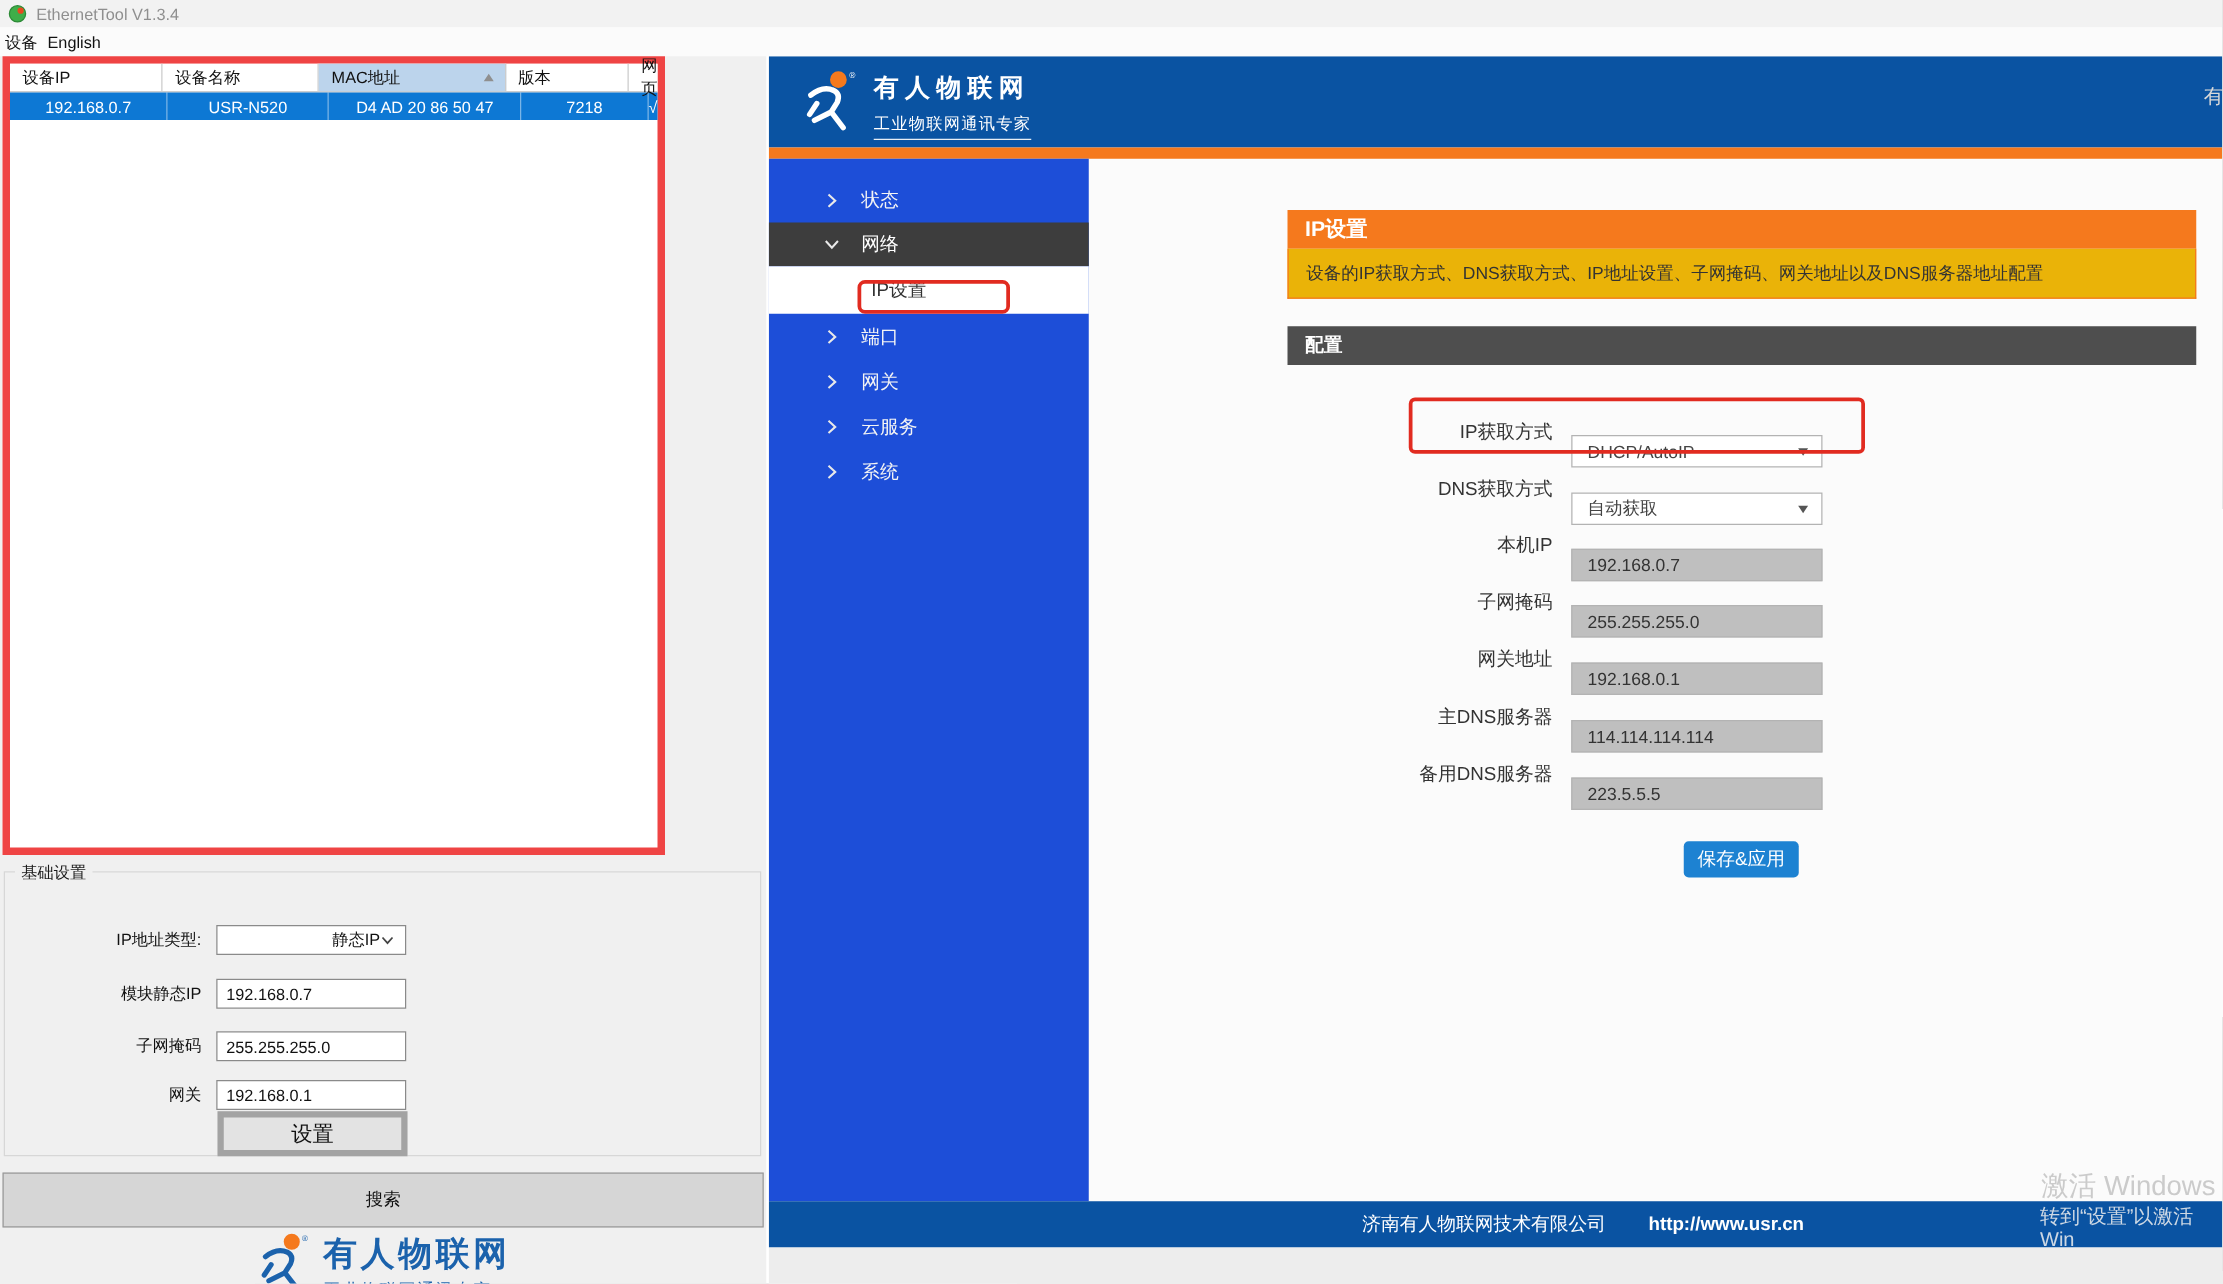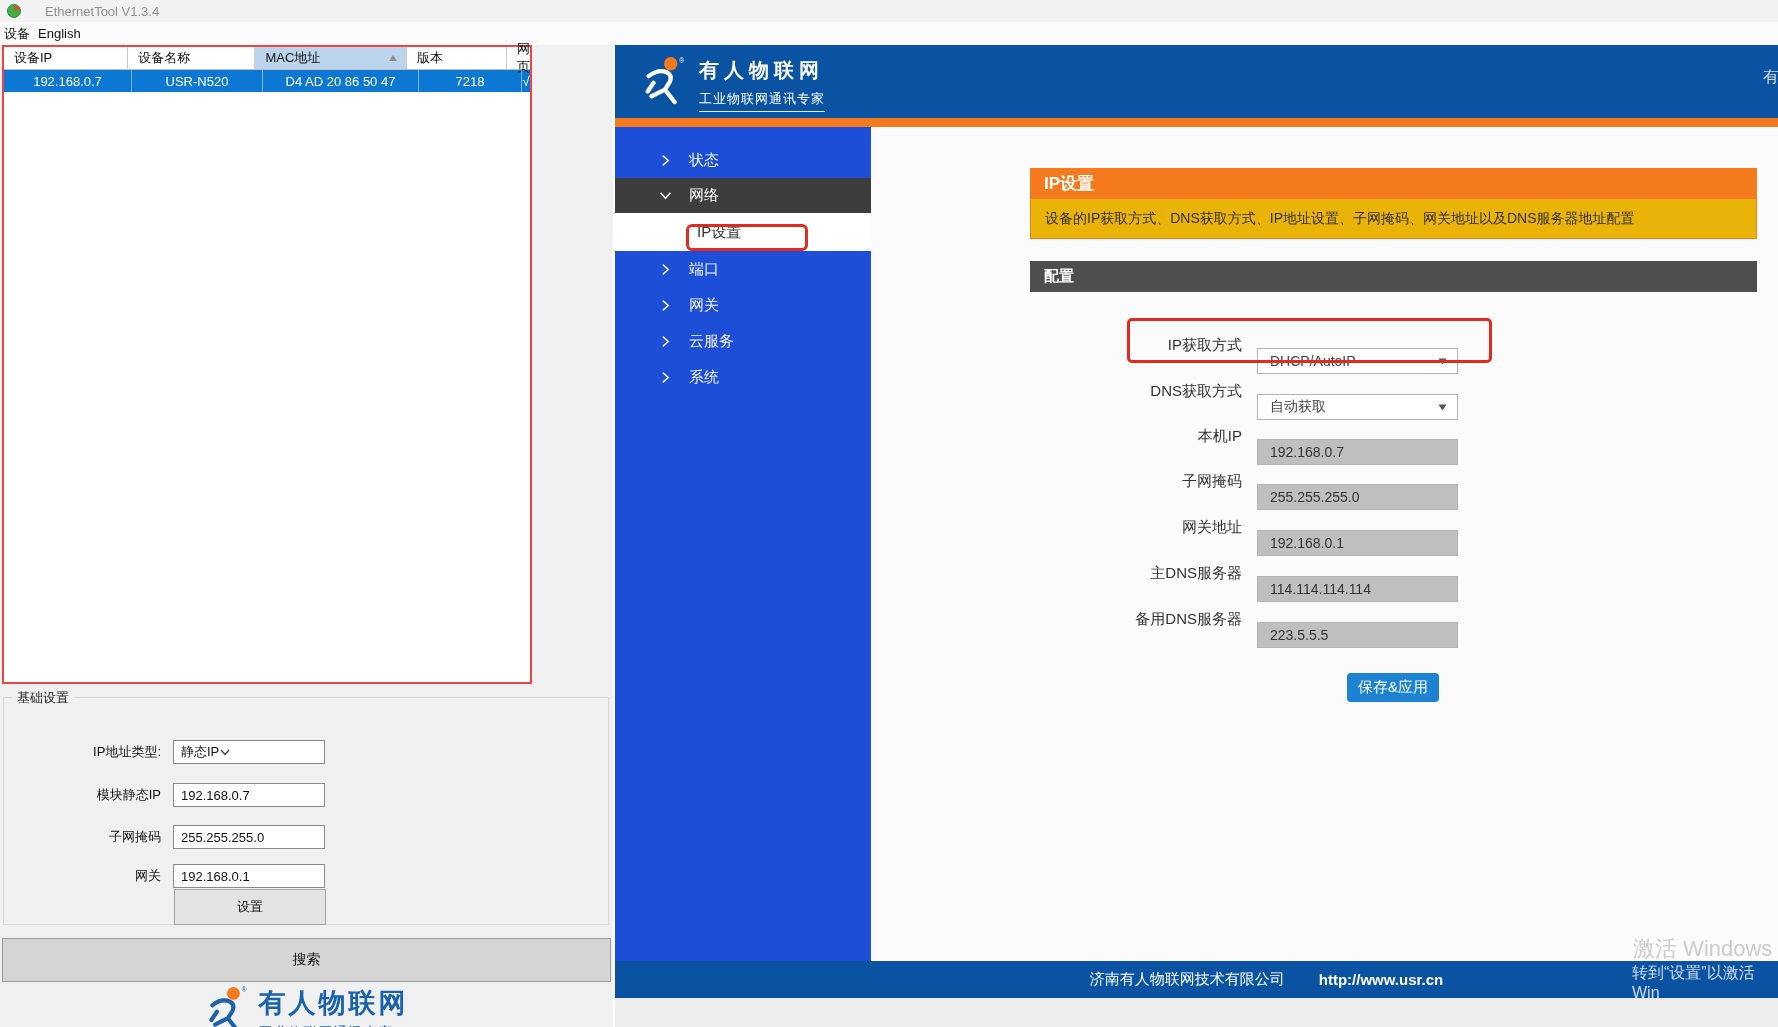--- a/index.html
+++ b/index.html
@@ -9,50 +9,50 @@
     background:#ffffff; font-family:"Liberation Sans","DejaVu Sans",sans-serif;
     color:#222;
   }
   
   .titlebar { position:absolute; left:0; top:0; width:1778px; height:22px;
     background:#f2f2f2; display:flex; align-items:center; padding-left:7px; }
   .app-icon { width:14px; height:14px; border-radius:50%; background:#3fae49;
     position:relative; margin-right:8px; border:1px solid #2c8a36; }
   .app-icon::after { content:""; position:absolute; right:1px; top:1px; width:5px; height:5px;
     border-radius:50%; background:#e8491f; }
-  .title-text { font-size:13px; color:#8f8f8f;margin-left:16px; }
+  .title-text { font-size:13px; color:#8f8f8f; }
   .menubar { position:absolute; left:0; top:22px; width:1778px; height:23px;
     background:#fbfbfb; display:flex; align-items:center; font-size:13px; color:#111; }
   .menu-item { padding:0 4px; height:23px; line-height:23px; }
 
   
   .left-panel { position:absolute; left:0; top:45px; width:613px; height:982px; background:#f0f0f0; }
   .dev-table { position:absolute; left:2px; top:0; width:530px; height:639px;
-    background:#ffffff; border:2px solid #ef4444; font-size:13px; }
+    background:#ffffff; border:6px solid #ef4444; font-size:13px; }
   .thead { display:flex; height:23px; border-bottom:1px solid #bdbdbd; background:#ffffff; }
   .th { display:flex; align-items:center; padding-left:10px; border-right:1px solid #cccccc; color:#111; }
   .th.sorted { background:#bcd4ec; justify-content:space-between; padding-right:8px; }
   .c-ip{width:128px;} .c-name{width:131px;} .c-mac{width:156px;gap:46px;} .c-ver{width:103px;} .c-web{flex:1;border-right:none;}
   .trow { display:flex; height:22px; background:#0d78d4; color:#fff; }
   .td { display:flex; align-items:center; justify-content:center; border-right:1px solid rgba(255,255,255,.45); }
   .td:last-child { border-right:none; }
   .sort-icon svg { display:block; }
 
   .fieldset { position:absolute; left:3px; top:652px; width:606px; height:228px;
     border:1px solid #d7d7d7; }
   .legend { position:absolute; left:8px; top:-9px; background:#f0f0f0; padding:0 5px;
     font-size:13px; color:#1a1a1a; }
   .bs-row { position:absolute; left:0; display:flex; align-items:center; height:24px; }
   .bs-label { width:157px; text-align:right; font-size:13px; color:#111; }
   .bs-input { margin-left:12px; width:152px; height:24px; border:1px solid #8a8a8a; background:#fff;
     font-size:13px; color:#111; display:flex; align-items:center; padding-left:7px; }
-  .bs-select { justify-content:flex-start; padding-right:8px; }
+  .bs-select { justify-content:flex-end; padding-right:8px; }
   .win-chevron svg { display:block; }
   .set-btn { position:absolute; left:170px; top:191px; width:152px; height:36px;
-    background:#e3e3e3; border:1px solid #a3a3a3; font-size:13px; color:#111;
+    background:#e3e3e3; border:5px solid #a3a3a3; font-size:17px; color:#111;
     display:flex; align-items:center; justify-content:center; }
   .search-btn { position:absolute; left:2px; top:893px; width:609px; height:44px;
     background:#d6d6d6; border:1px solid #9a9a9a; font-size:14px; color:#111;
     display:flex; align-items:center; justify-content:center; }
   .left-logo { position:absolute; left:0; top:940px; width:613px; display:flex;
     justify-content:center; align-items:flex-start; gap:10px; color:#1b62ac; }
   .left-logo .man { color:#1b62ac; }
   .logo-text-big { font-size:27px; font-weight:bold; letter-spacing:3px; }
   .logo-text-small { font-size:14px; letter-spacing:1px; border-bottom:2px solid #1b62ac; padding-bottom:2px; margin-top:3px; display:inline-block; }
 

